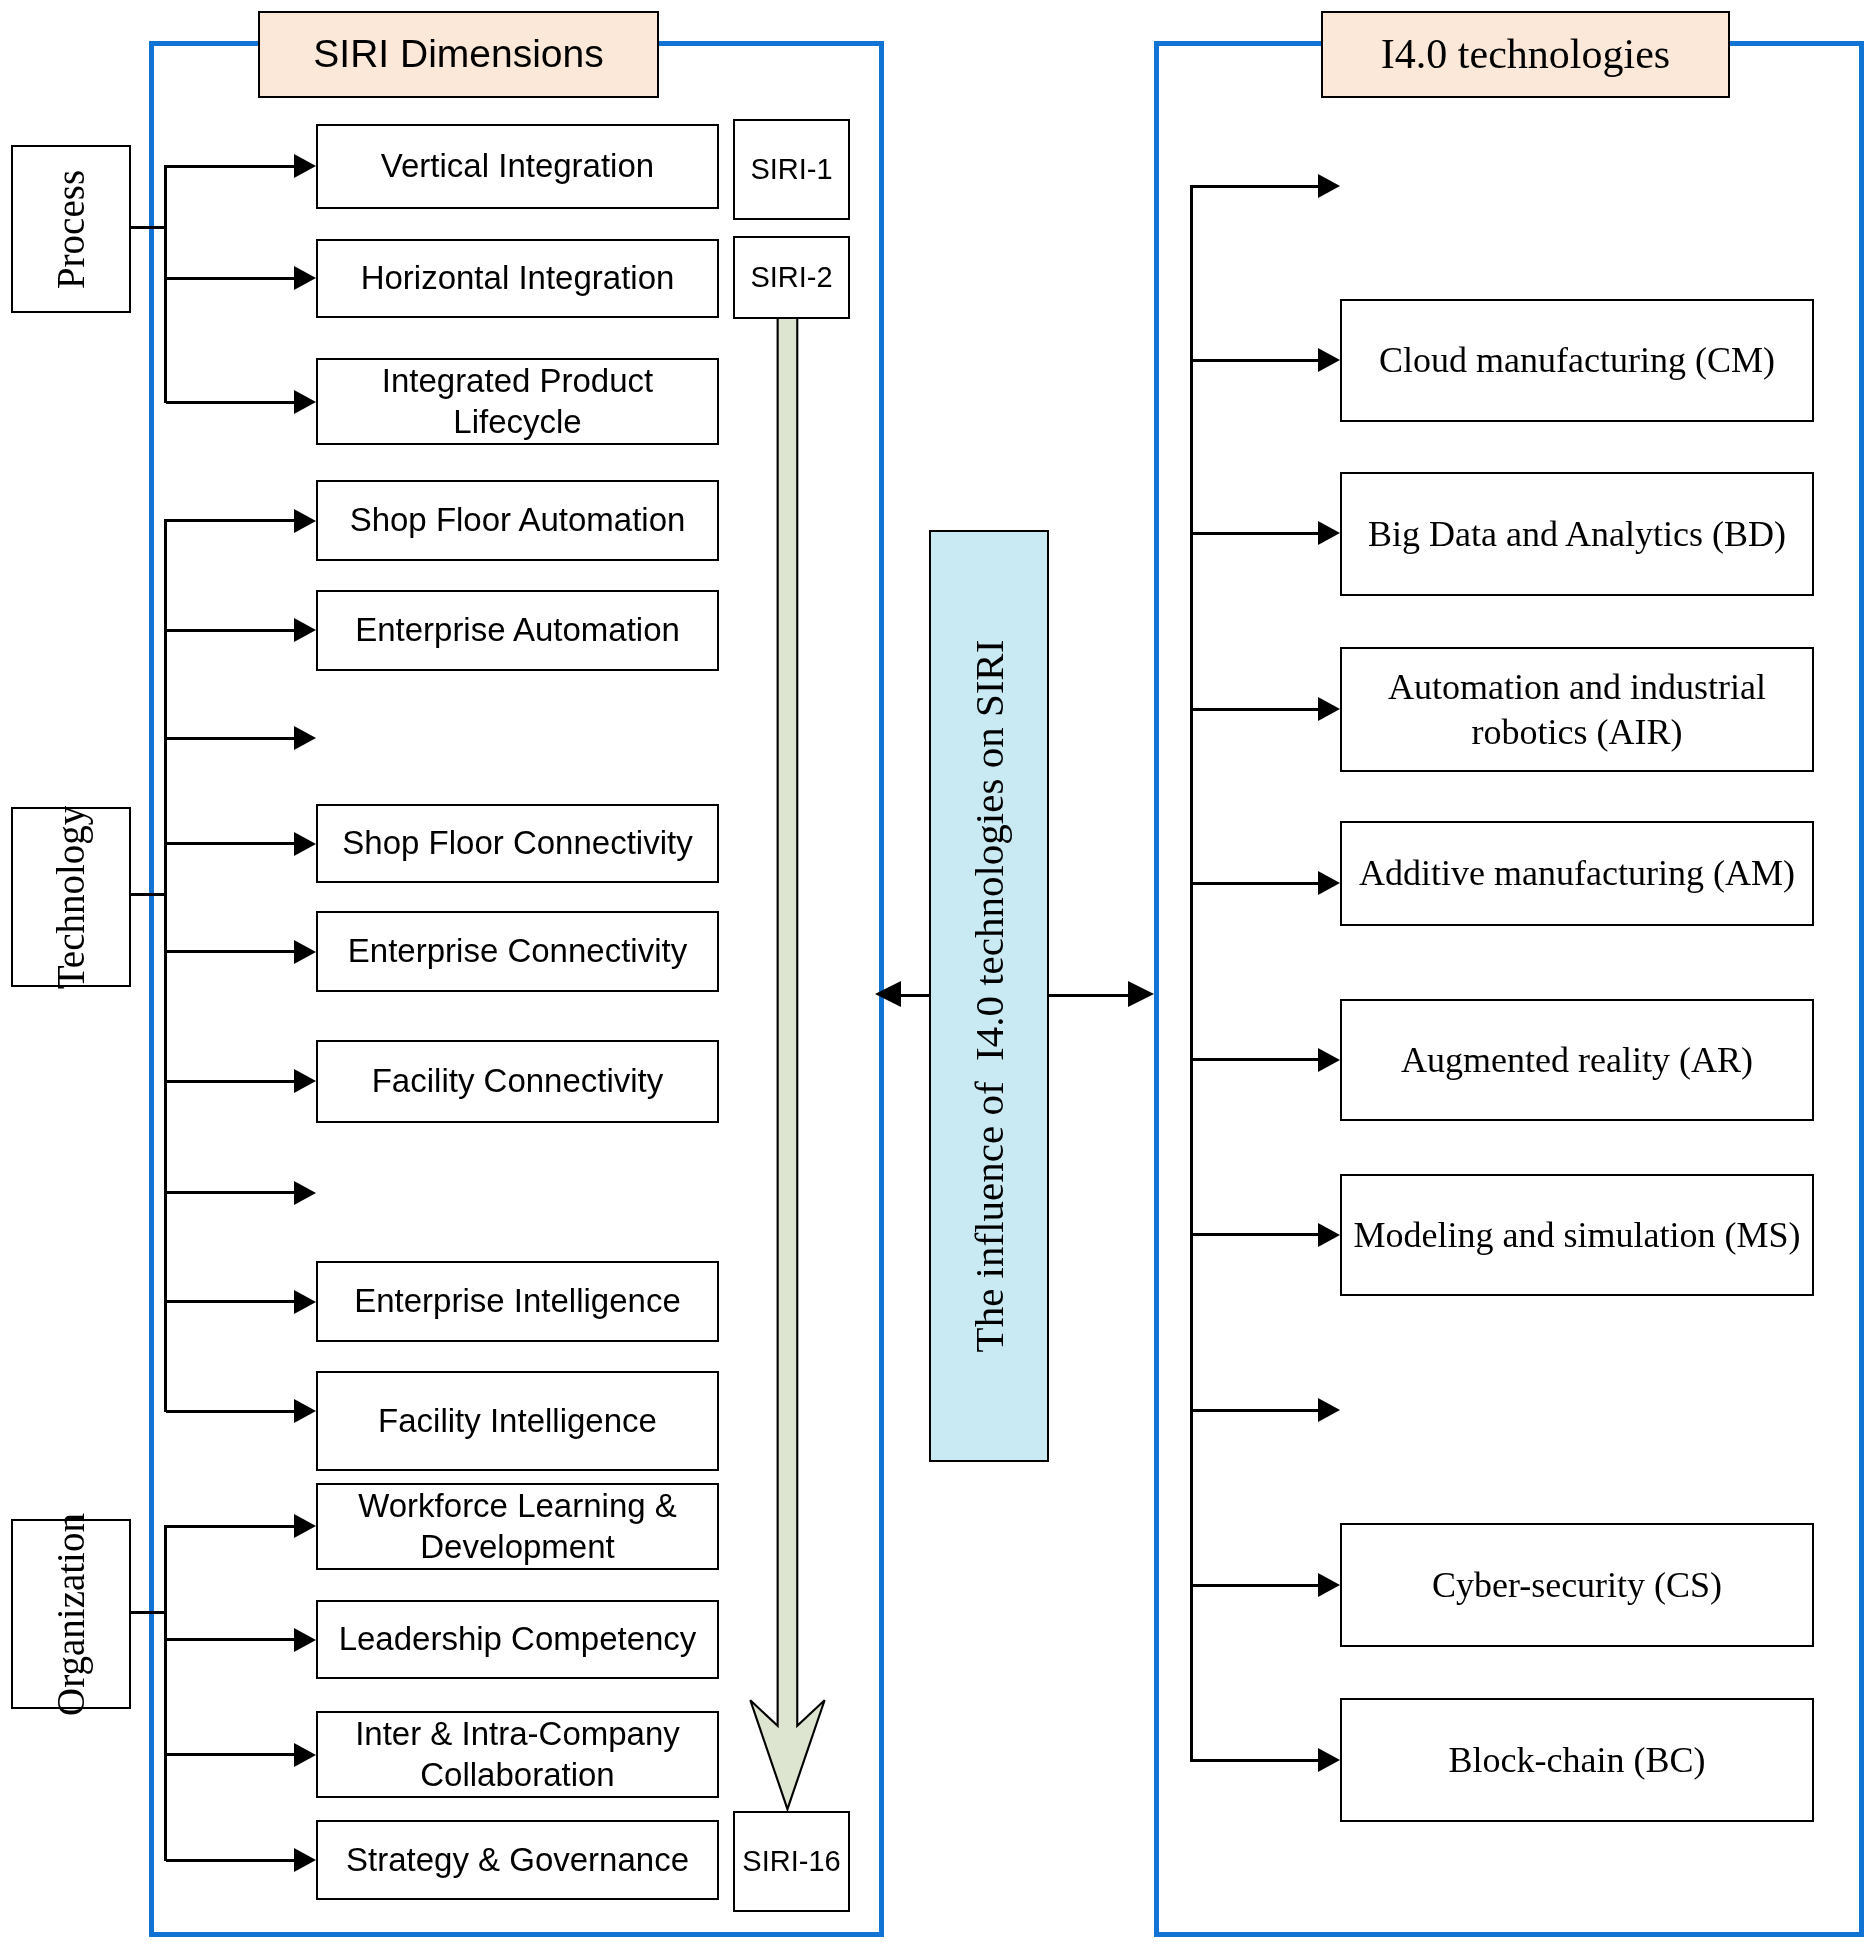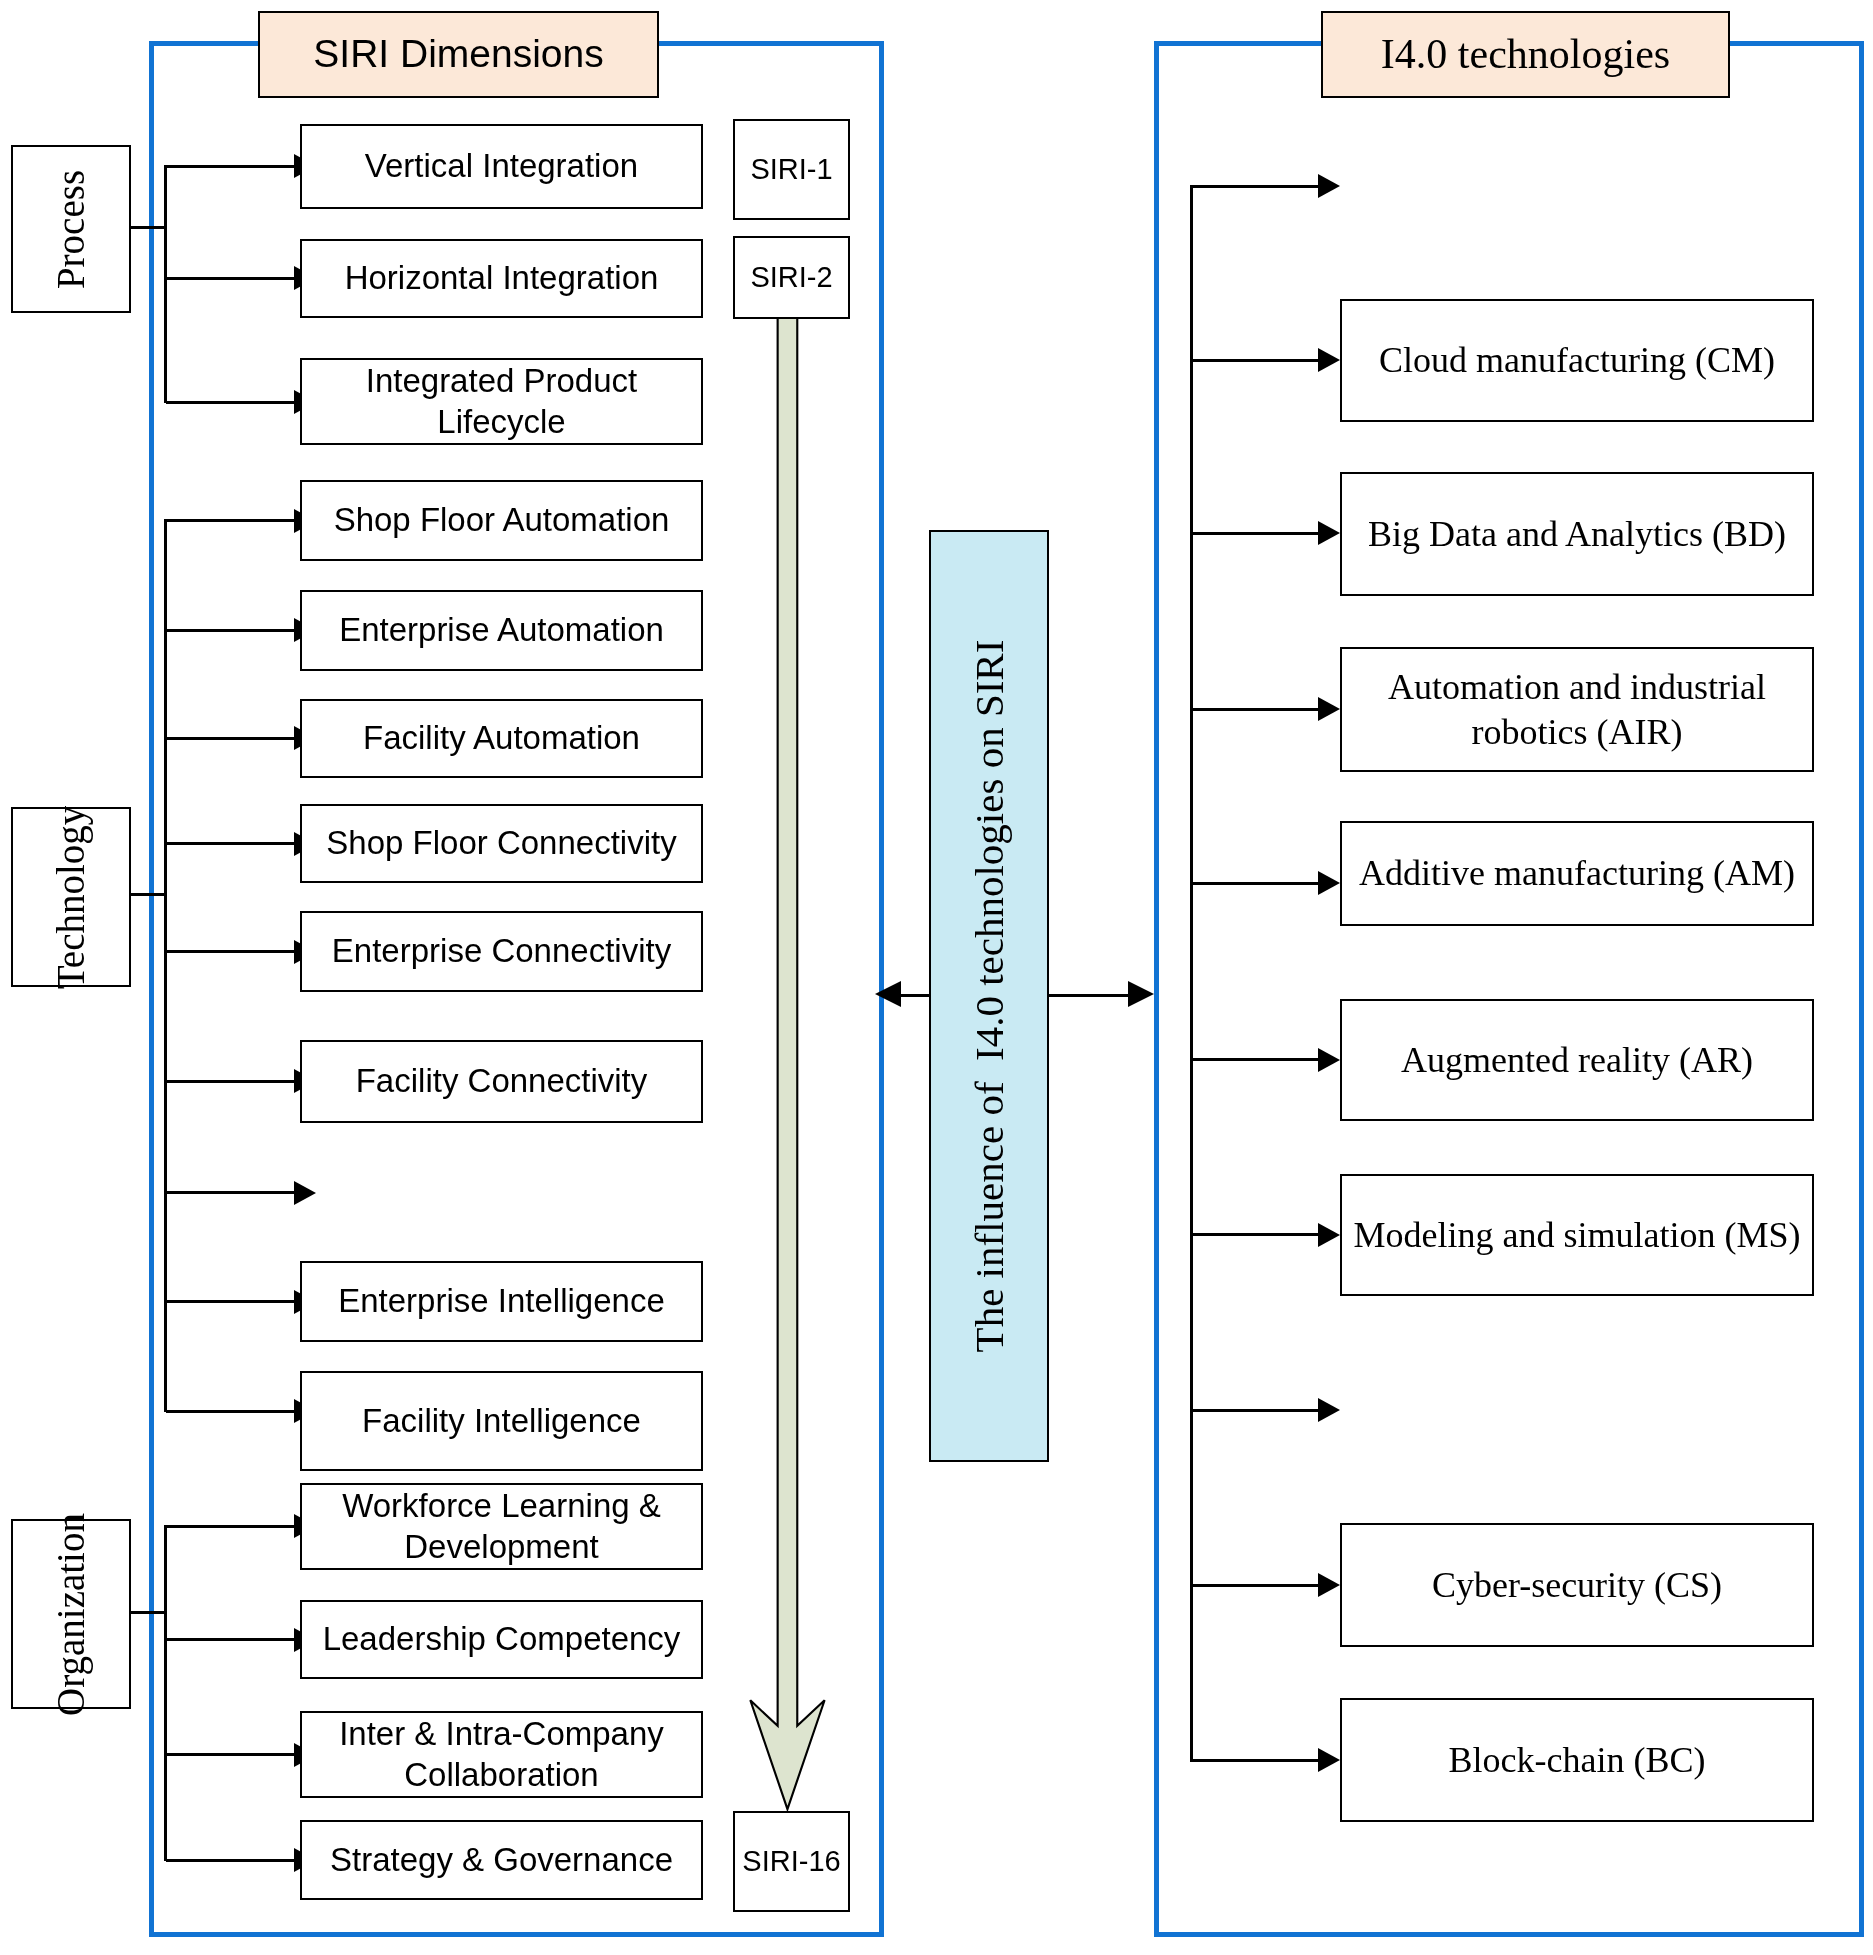--- a/index.html
+++ b/index.html
@@ -17,21 +17,21 @@
   #left-title{left:258px;top:10.7px;width:397px;height:83px;font-size:39px;font-family:"Liberation Sans",sans-serif;}
   #right-title{left:1321px;top:10.7px;width:405px;height:83px;font-size:42px;font-family:"Liberation Serif",serif;}
 
   
   .cat{position:absolute;left:10.7px;width:116px;border:2.6px solid #000;background:#fff;z-index:4;
        display:flex;align-items:center;justify-content:center;}
   .cat span{transform:rotate(-90deg);white-space:nowrap;font-family:"Liberation Serif",serif;
             font-size:39px;color:#000;}
 
   
-  .lbox{position:absolute;left:300px;width:403px;border:2.6px solid #000;background:#fff;z-index:4;
+  .lbox{position:absolute;left:316px;width:403px;border:2.6px solid #000;background:#fff;z-index:4;
         display:flex;align-items:center;justify-content:center;text-align:center;
         font-size:33px;line-height:1.22;color:#000;padding:0 7px;box-sizing:border-box;}
   .rbox{position:absolute;left:1340px;width:474px;border:2.6px solid #000;background:#fff;z-index:4;
         display:flex;align-items:center;justify-content:center;text-align:center;
         font-family:"Liberation Serif",serif;font-size:36px;line-height:1.25;color:#000;
         padding:0 4.3px;box-sizing:border-box;}
 
   
   .tag{position:absolute;left:733px;width:113px;border:2.6px solid #000;background:#fff;z-index:5;
        display:flex;align-items:center;justify-content:center;font-size:29px;color:#000;}
@@ -136,23 +136,20 @@
     </div>
   <div class="lbox" style="top:358px;height:87px">
       <span>Integrated Product Lifecycle</span>
     </div>
   <div class="lbox" style="top:480px;height:81px">
       <span>Shop Floor Automation</span>
     </div>
   <div class="lbox" style="top:590px;height:81px">
       <span>Enterprise Automation</span>
     </div>
-  <div class="lbox" style="top:699px;height:79px">
-      <span>Facility Automation</span>
-    </div>
   <div class="lbox" style="top:804px;height:79px">
       <span>Shop Floor Connectivity</span>
     </div>
   <div class="lbox" style="top:911px;height:81px">
       <span>Enterprise Connectivity</span>
     </div>
   <div class="lbox" style="top:1040px;height:83px">
       <span>Facility Connectivity</span>
     </div>
   <div class="lbox" style="top:1261px;height:81px">

